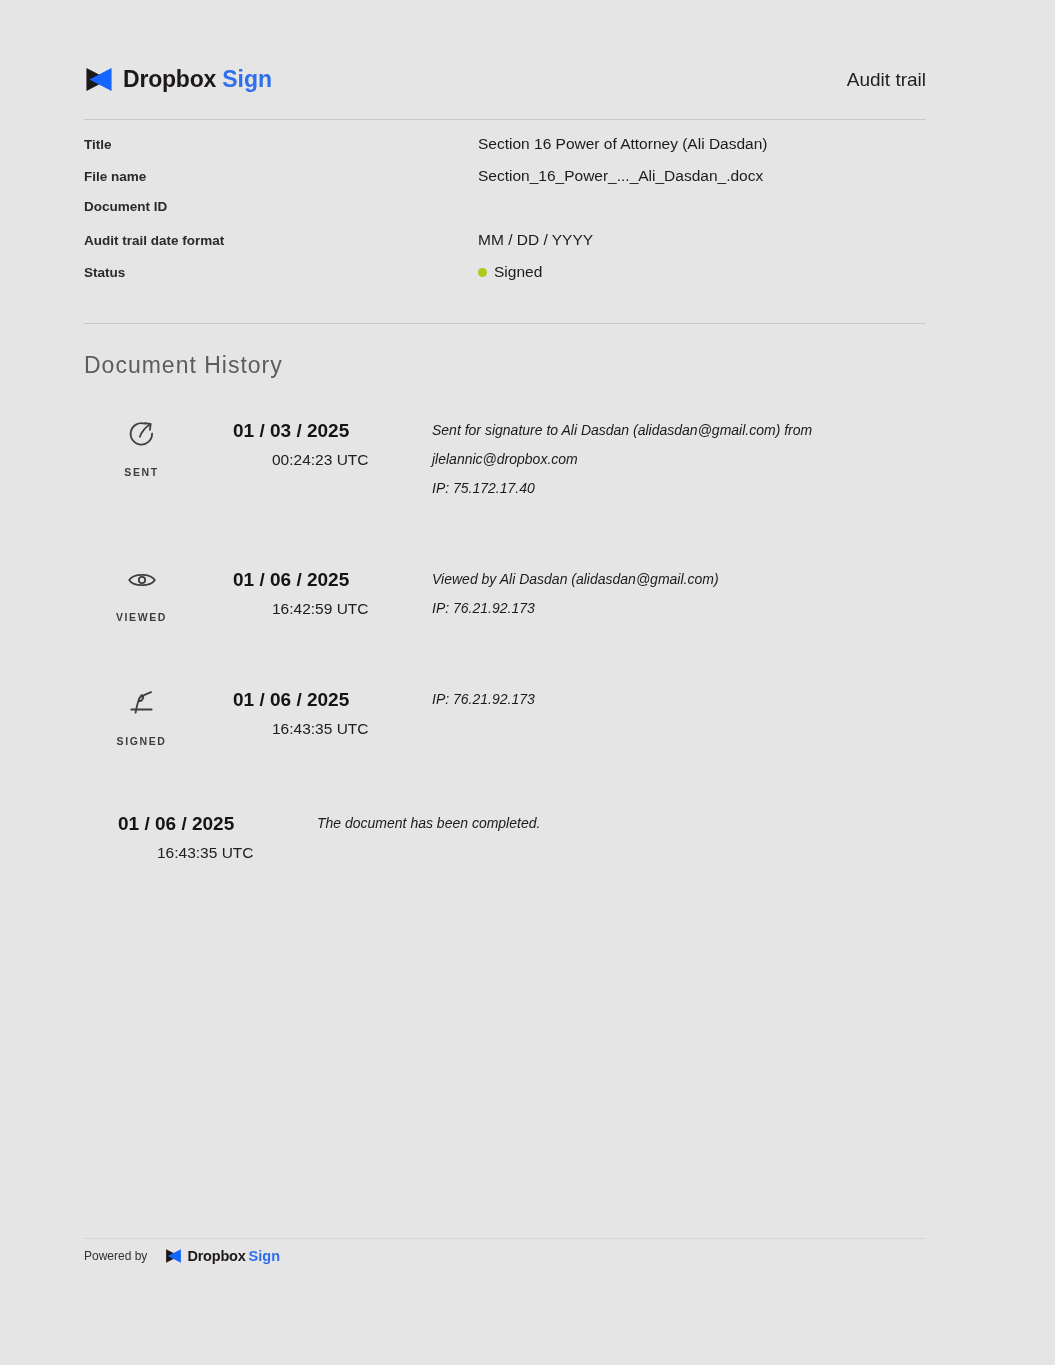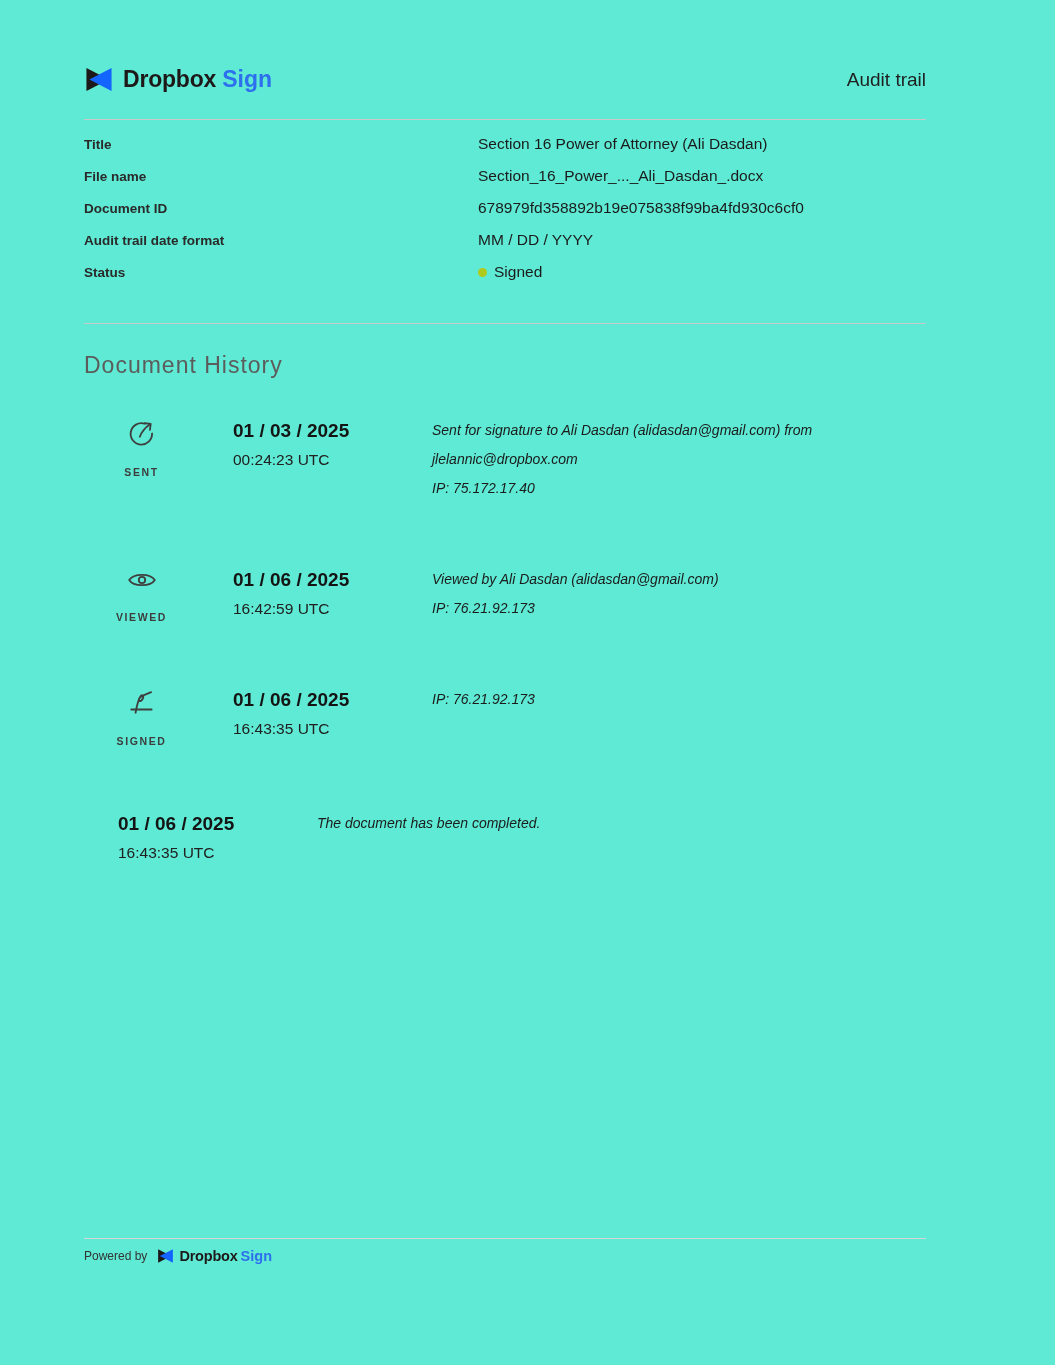--- a/index.html
+++ b/index.html
@@ -1,20 +1,20 @@
 <!DOCTYPE html>
 <html><head>
 <meta charset="utf-8">
 <style>
   * { margin:0; padding:0; box-sizing:border-box; }
   html,body { background:#ffffff; }
   body { font-family:"Liberation Sans", sans-serif; color:#1d1d1d; }
   .page {
     position:relative; width:1055px; height:1365px; margin:0 auto;
-    background:#5eead4; overflow:hidden;
+    background:#e5e5e5; overflow:hidden;
   }
   .content { position:absolute; left:84px; width:842px; top:0; }
 
   
   .header {
     display:flex; justify-content:space-between; align-items:center;
     padding-top:66px; padding-bottom:26px; border-bottom:1px solid #c9c9c9;
   }
   .brand { display:flex; align-items:center; gap:9px; }
   .brand svg { display:block; }
@@ -38,29 +38,29 @@
   .event { display:flex; margin-bottom:62px; }
   .event-icon-col { width:115px; text-align:center; flex:0 0 115px; padding-top:2px; }
   .event-icon { display:inline-block; }
   .event-icon svg { display:block; margin:0 auto; }
   .event-label {
     margin-top:14px; font-size:10.5px; font-weight:bold; color:#3d3d3d;
     letter-spacing:1.6px;
   }
   .event-when { width:199px; flex:0 0 199px; margin-left:34px; }
   .event-date { font-size:19px; font-weight:bold; color:#141414; line-height:29px; }
-  .event-time { font-size:15.5px; color:#202020; line-height:29px; }
+  .event-time { font-size:15.5px; color:#202020; line-height:29px;margin-left:39px; }
   .event-desc { flex:1; }
   .event-desc .line { font-size:14px; color:#1b1b1b; line-height:29px;font-style:italic; }
 
   
   .footer {
     position:absolute; top:1238px; left:84px; width:842px;
     border-top:1px solid #d6d6d6; padding-top:9px;
-    display:flex; align-items:center; gap:10px;
+    display:flex; align-items:center; gap:18px;
   }
   .footer-powered { font-size:12px; color:#333333; }
   .footer-brand { display:flex; align-items:center; gap:5px; }
   .footer-dropbox { font-size:14.5px; font-weight:bold; color:#1e1919; letter-spacing:-0.2px; }
   .footer-sign { font-size:14.5px; font-weight:600; color:#2e6fee; margin-left:-2px; }
 
   .icon-stroke { stroke:#3f3f3f; fill:none; stroke-width:1.7; stroke-linecap:round; stroke-linejoin:round; }
 </style>
 </head>
 <body>
@@ -86,21 +86,20 @@
       <div class="meta-row">
         <div class="meta-label">Title</div>
         <div class="meta-value">Section 16 Power of Attorney (Ali Dasdan)</div>
       </div>
       <div class="meta-row">
         <div class="meta-label">File name</div>
         <div class="meta-value">Section_16_Power_..._Ali_Dasdan_.docx</div>
       </div>
       <div class="meta-row">
         <div class="meta-label">Document ID</div>
-        <div class="meta-value">678979fd358892b19e075838f99ba4fd930c6cf0</div>
       </div>
       <div class="meta-row">
         <div class="meta-label">Audit trail date format</div>
         <div class="meta-value">MM / DD / YYYY</div>
       </div>
       <div class="meta-row">
         <div class="meta-label">Status</div>
         <div class="status-value">
           <span class="status-dot"></span>
           <span>Signed</span>

